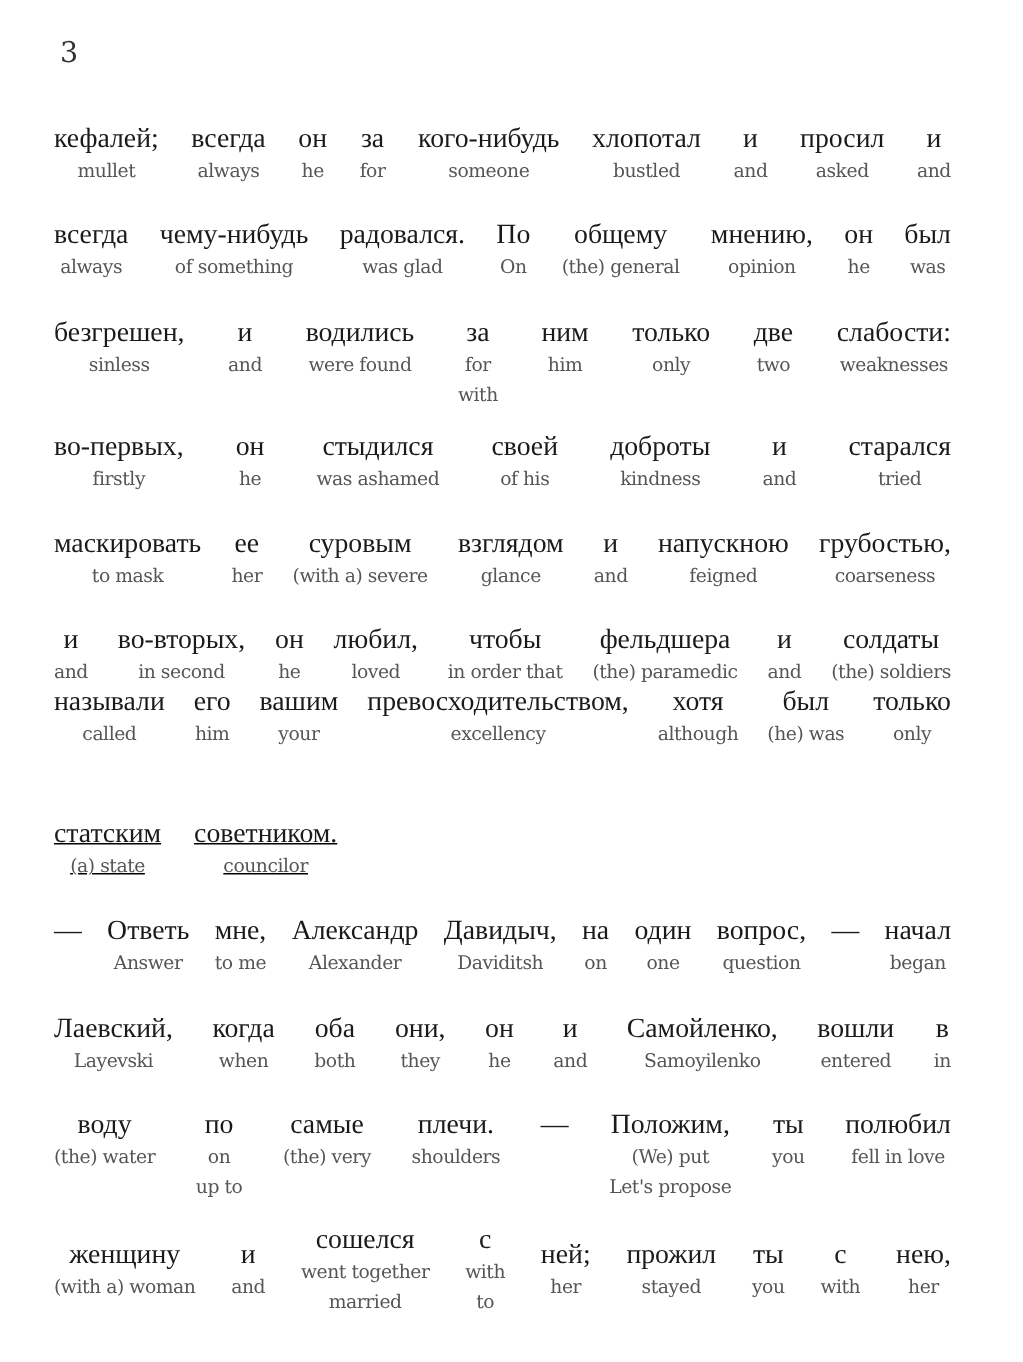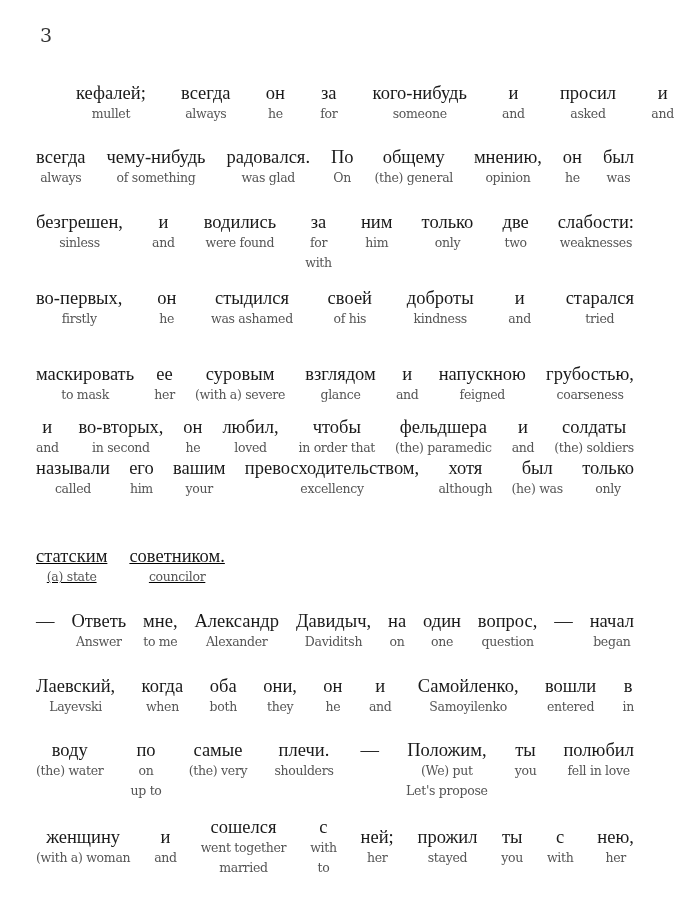--- a/index.html
+++ b/index.html
@@ -22,40 +22,44 @@
     .en {
       font-family: "DejaVu Serif", serif; font-size: 12.5px; color: #555;
       line-height: 20px; white-space: nowrap; letter-spacing: -0.3px;
     }
   </style>
 </head>
 <body>
 
 <div class="page-number">3</div>
 <div id="text-body">
-    <div class="line" style="top: 83px; margin-left: 40px;">
+    <div class="line" style="top: 83px;">
       <div class="word">
         <span class="ru">кефалей;</span>
         <span class="en">mullet</span>
       </div>
       <div class="word">
         <span class="ru">всегда</span>
         <span class="en">always</span>
       </div>
       <div class="word">
         <span class="ru">он</span>
         <span class="en">he</span>
       </div>
       <div class="word">
         <span class="ru">за</span>
         <span class="en">for</span>
       </div>
       <div class="word">
         <span class="ru">кого-нибудь</span>
         <span class="en">someone</span>
+      </div>
+      <div class="word">
+        <span class="ru">хлопотал</span>
+        <span class="en">bustled</span>
       </div>
       <div class="word">
         <span class="ru">и</span>
         <span class="en">and</span>
       </div>
       <div class="word">
         <span class="ru">просил</span>
         <span class="en">asked</span>
       </div>
       <div class="word">
@@ -155,21 +159,21 @@
       </div>
       <div class="word">
         <span class="ru">и</span>
         <span class="en">and</span>
       </div>
       <div class="word">
         <span class="ru">старался</span>
         <span class="en">tried</span>
       </div>
     </div>
-    <div class="line" style="top: 364px;">
+    <div class="line" style="top: 353px;">
       <div class="word">
         <span class="ru">маскировать</span>
         <span class="en">to mask</span>
       </div>
       <div class="word">
         <span class="ru">ее</span>
         <span class="en">her</span>
       </div>
       <div class="word">
         <span class="ru">суровым</span>

